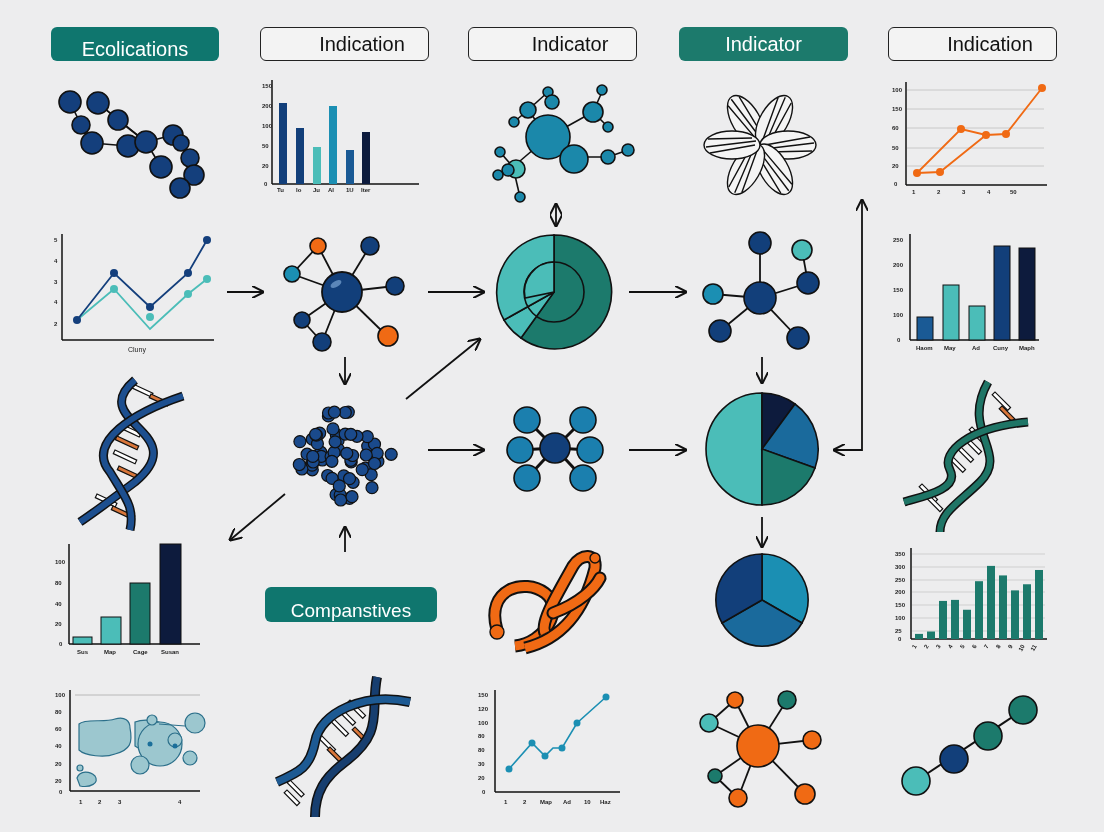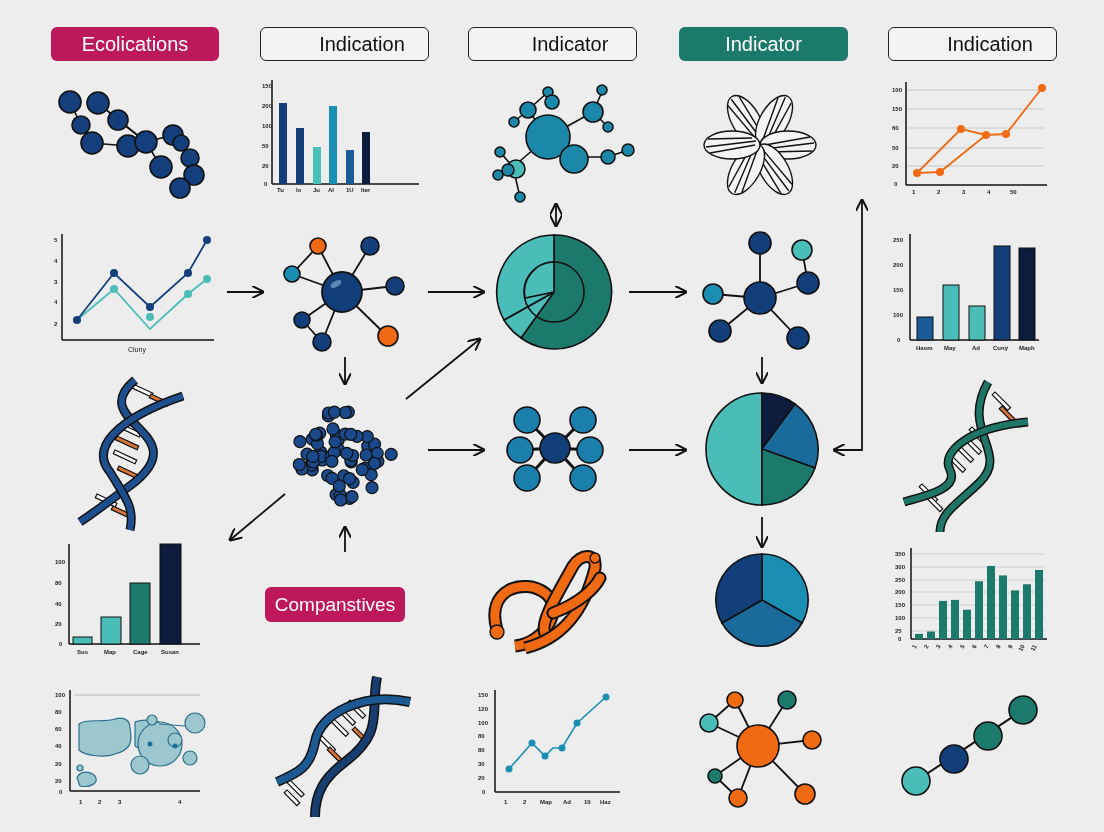--- a/index.html
+++ b/index.html
@@ -1,18 +1,18 @@
 <!DOCTYPE html>
 <html><head>
 <meta charset="utf-8">
 <style>
   html,body{margin:0;padding:0;}
   body{width:1104px;height:832px;background:#ededee;font-family:"Liberation Sans",sans-serif;position:relative;overflow:hidden;}
   .pill{position:absolute;height:34px;border-radius:6px;display:flex;align-items:center;justify-content:center;font-size:20px;box-sizing:border-box;}
-  .pill.dark{background:#be185d;color:#fff;}
+  .pill.dark{background:#0f766e;color:#fff;align-items:flex-end;}
   .pill.teal{background:#1c7a6c;color:#fff;}
   .pill.outline{background:#f3f3f3;border:1.5px solid #222;color:#111;padding-left:35px;}
   svg{position:absolute;overflow:visible;}
   .tick{font-family:"Liberation Sans",sans-serif;font-size:6px;fill:#222;font-weight:bold;}
   .xl{font-family:"Liberation Sans",sans-serif;font-size:6px;fill:#222;font-weight:bold;}
 </style>
 </head>
 <body>
 
 <div class="pill dark" style="left:51px;top:27px;width:168px;">
@@ -24,21 +24,21 @@
 <div class="pill outline" style="left:468px;top:27px;width:169px;">
     <span>Indicator</span>
   </div>
 <div class="pill teal" style="left:679px;top:27px;width:169px;">
     <span>Indicator</span>
   </div>
 <div class="pill outline" style="left:888px;top:27px;width:169px;">
     <span>Indication</span>
   </div>
 
-<div class="pill dark" style="left:265px;top:587px;width:140px;height:35px;font-size:19px;">
+<div class="pill dark" style="left:265px;top:587px;width:172px;height:35px;font-size:19px;">
     <span>Companstives</span>
   </div>
 
 <svg width="1104" height="832" style="left:0;top:0;">
   <defs>
     <marker id="ah" viewBox="0 0 10 10" refX="9" refY="5" markerWidth="7" markerHeight="7" orient="auto-start-reverse">
       <path d="M0,0 L10,5 L0,10" fill="none" stroke="#111" stroke-width="1.6"></path>
     </marker>
   </defs>
   <g stroke="#111" stroke-width="1.8" fill="none">

